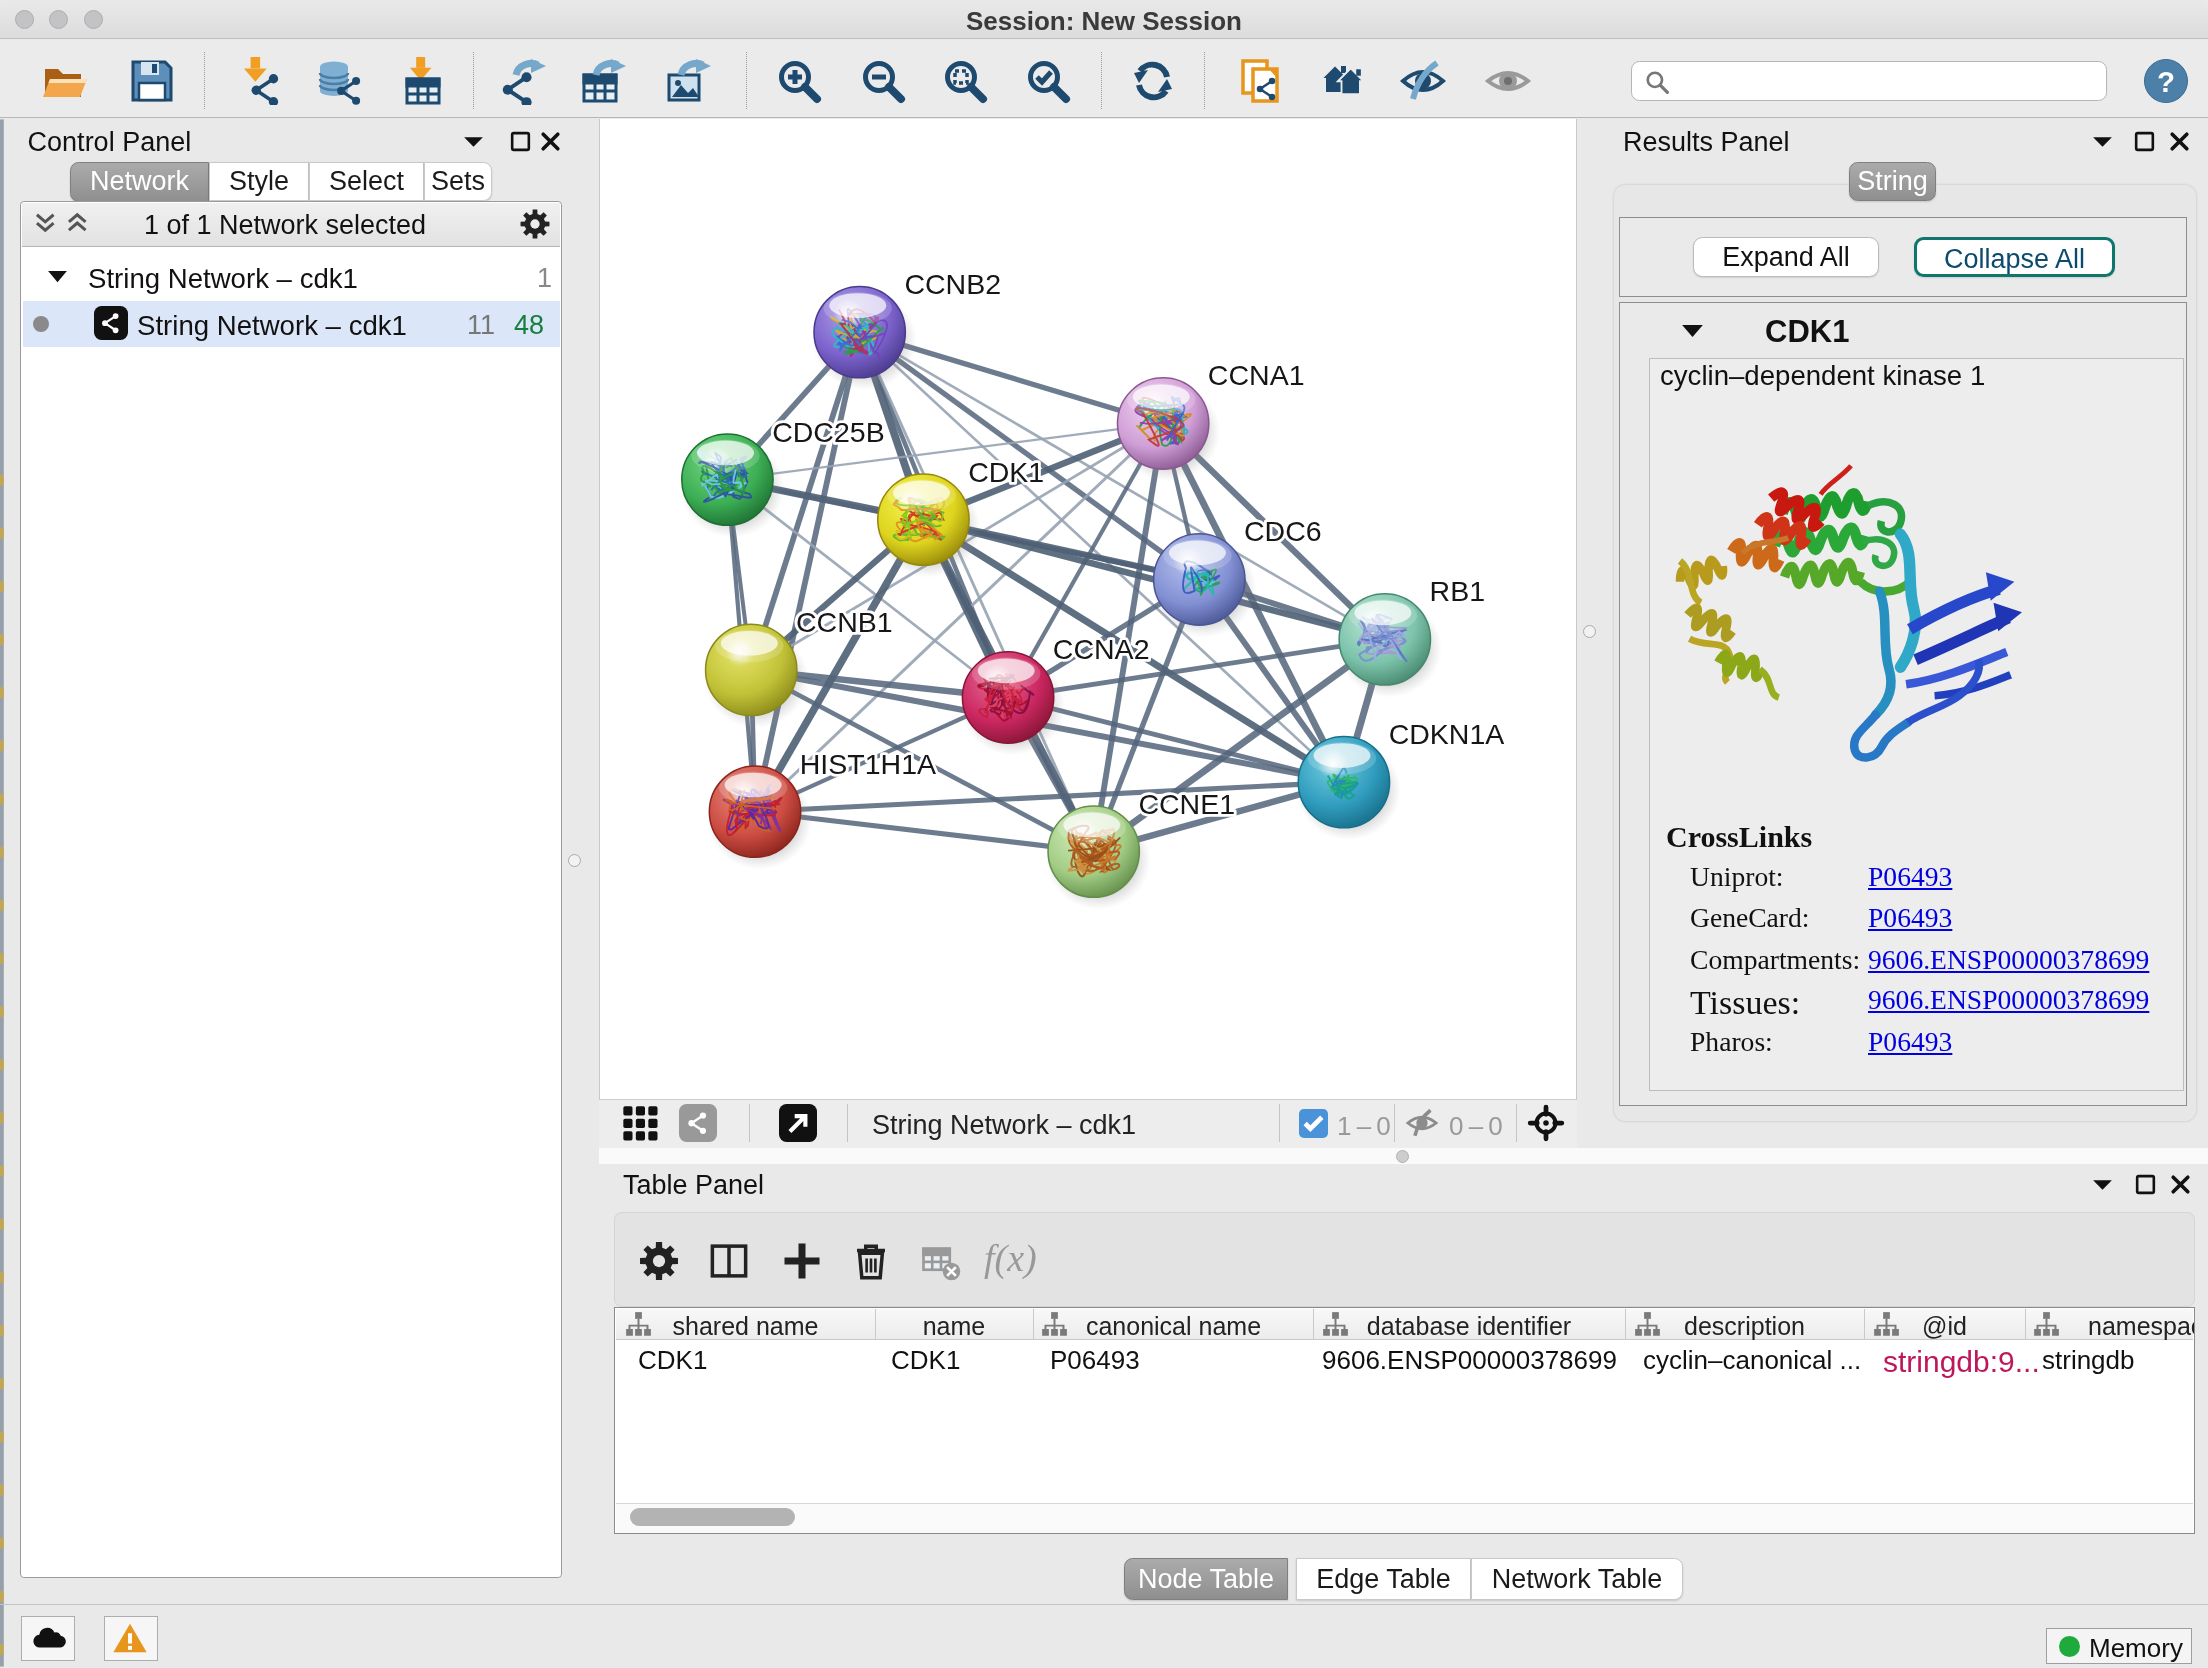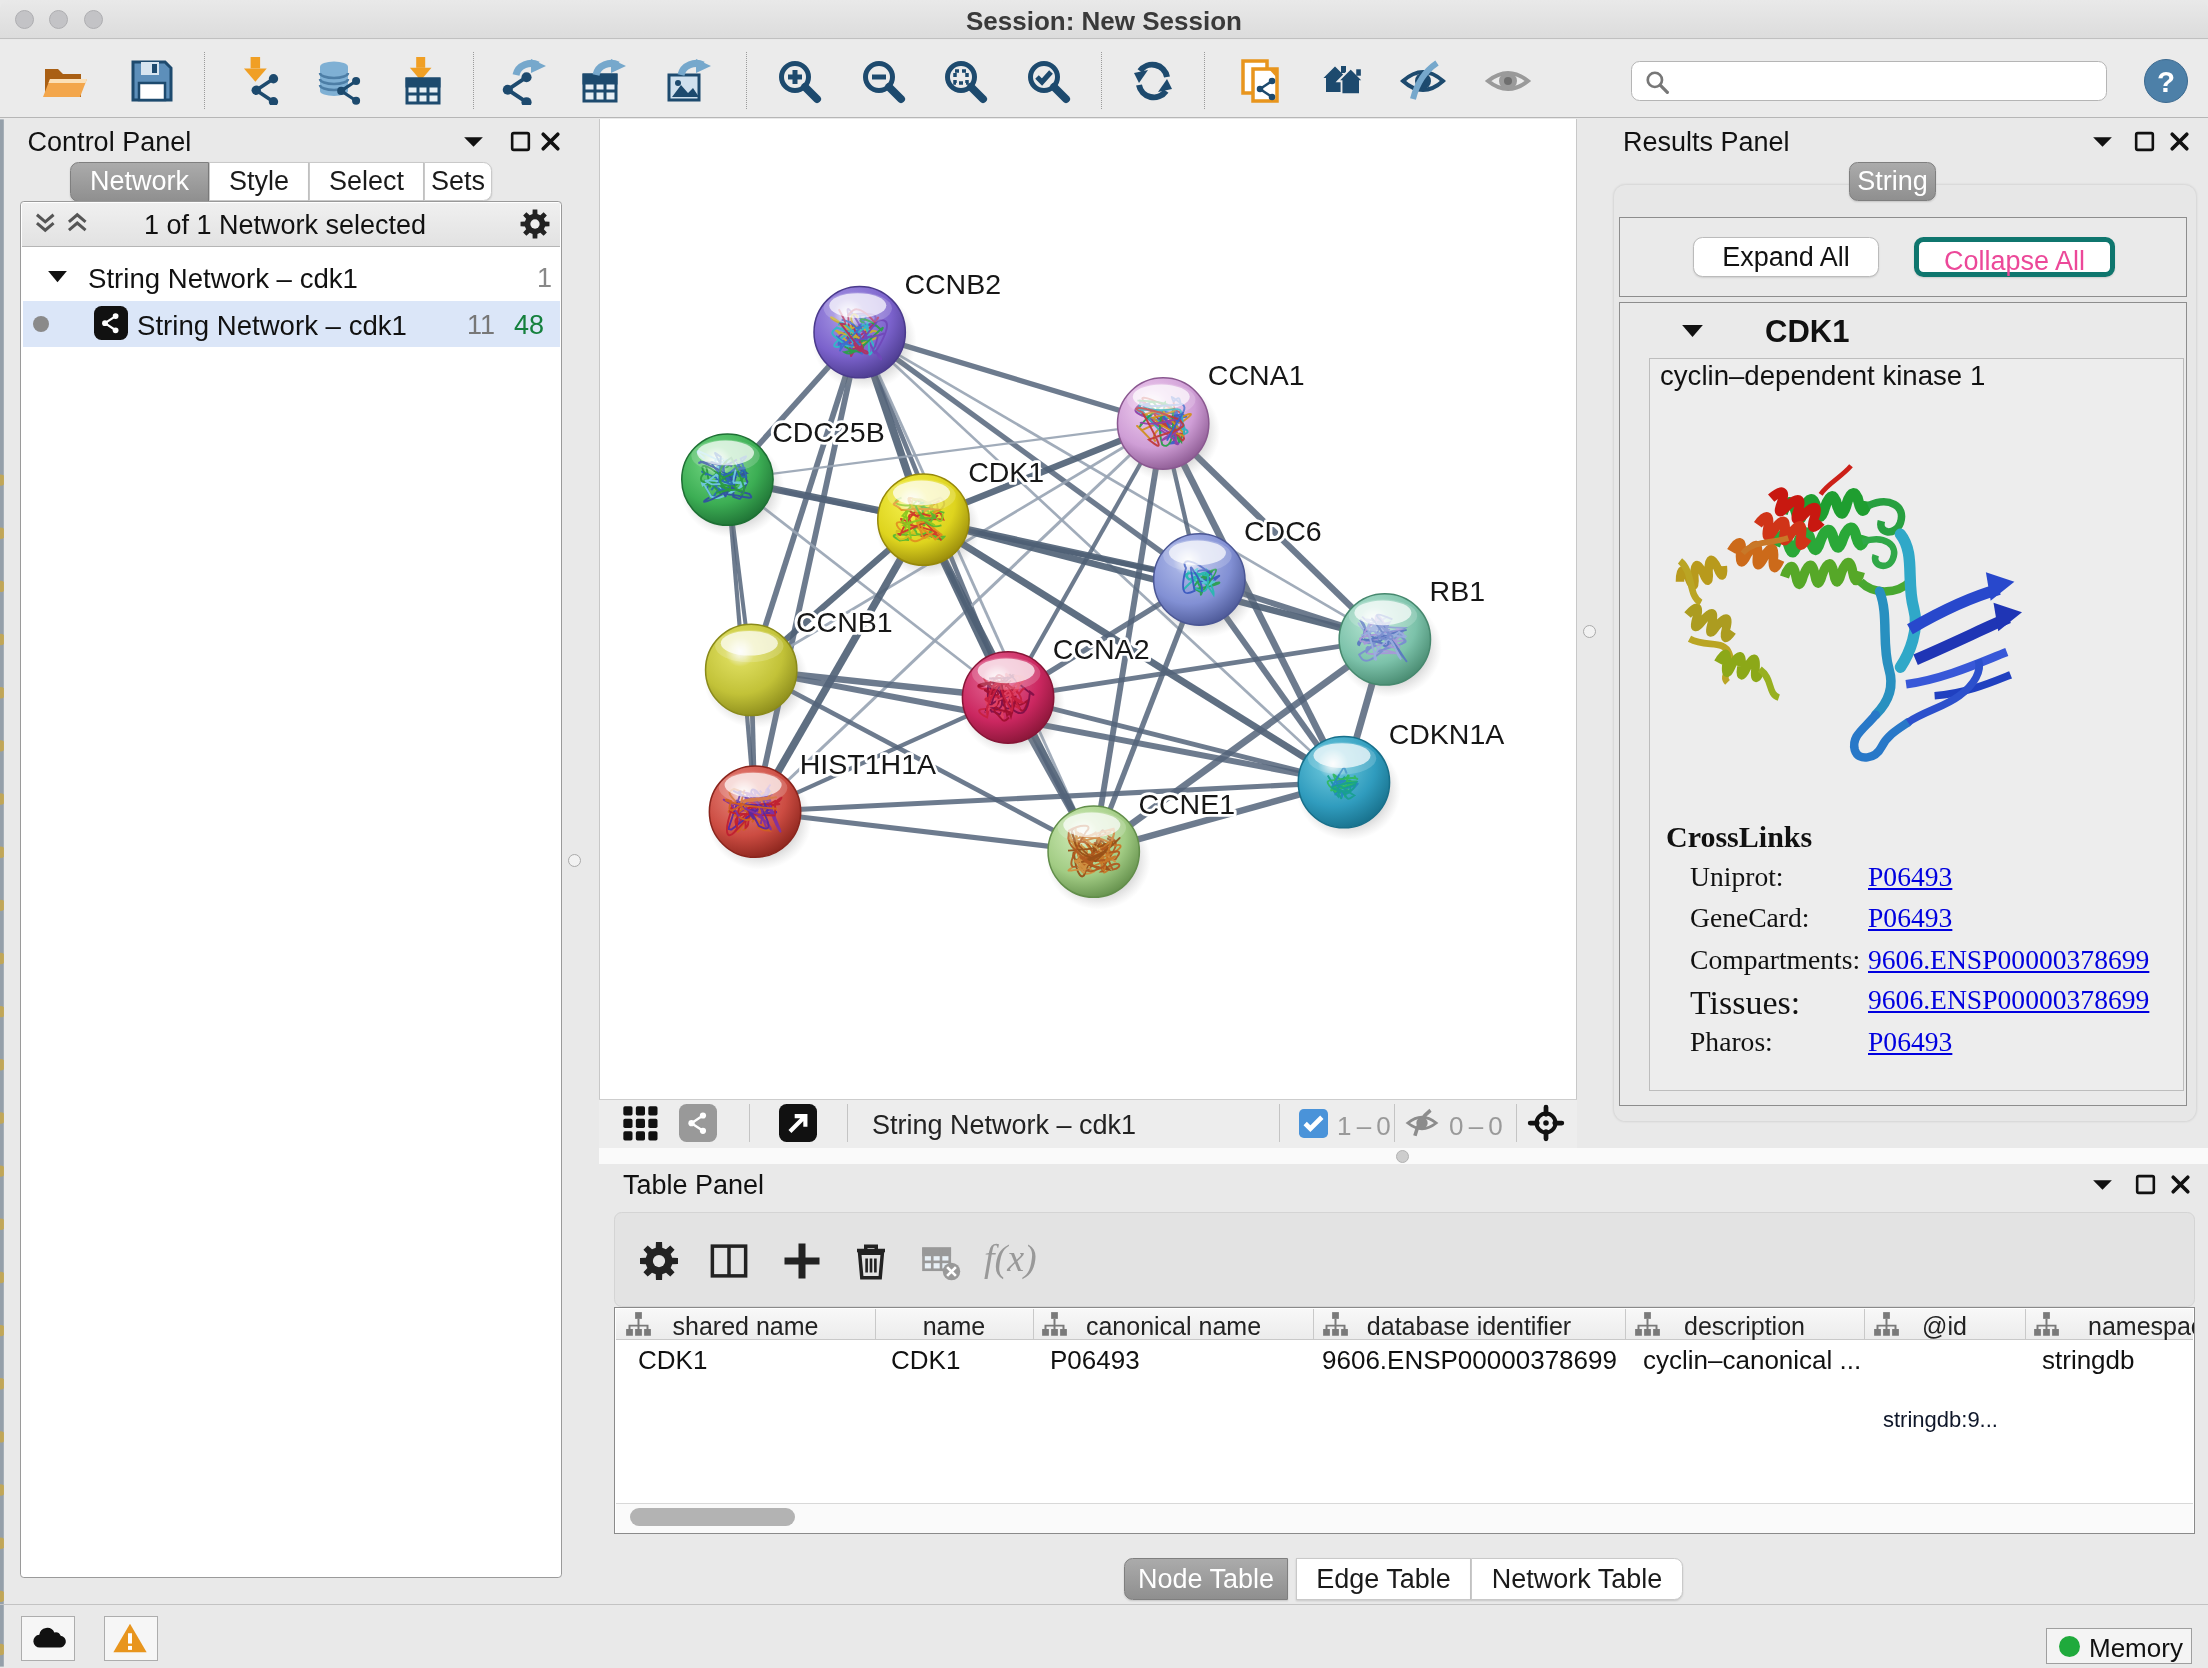--- a/index.html
+++ b/index.html
@@ -658,21 +658,21 @@
 <svg style="position:absolute;left:2132px;top:129px" width="25" height="25" viewBox="0 0 48 48">
     <rect x="8" y="8" width="32" height="32" fill="none" stroke="#111" stroke-width="5" rx="3"></rect>
   </svg>
 <svg style="position:absolute;left:2167px;top:129px" width="25" height="25" viewBox="0 0 48 48">
     <path d="M10,10 L38,38 M38,10 L10,38" stroke="#111" stroke-width="7" stroke-linecap="round"></path>
   </svg>
 <div class="abs" style="left:1614px;top:185px;width:582px;height:936px;background:#e7e7e7;border-radius:11.4px;box-shadow:0 0 2.9px rgba(0,0,0,0.18)"></div>
 <div class="abs" style="left:1849px;top:162px;width:87px;height:39px;background:linear-gradient(#ababab,#8f8f8f);color:#fff;border:1px solid #7f7f7f;border-radius:8.6px 8.6px 8.6px 8.6px;font-size:27px;text-align:center;line-height:37px;box-shadow:0 1px 1.9px rgba(0,0,0,0.15)">String</div>
 <div class="abs" style="left:1619px;top:217px;width:568px;height:80px;border:1.9px solid #8d8d8d;background:#eaeaea"></div>
 <div class="abs" style="left:1693px;top:237px;width:186px;height:40px;background:#fff;border:1px solid #bbb;border-radius:9.5px;font-size:27px;color:#111;text-align:center;line-height:38px;box-shadow:0 1px 1.9px rgba(0,0,0,0.12)">Expand All</div>
-<div class="abs" style="left:1914px;top:237px;width:201px;height:40px;background:#fff;border:5px solid #0f766e;border-radius:9.5px;font-size:27px;color:#ec4899;text-align:center;line-height:38px;box-shadow:0 1px 1.9px rgba(0,0,0,0.12)">Collapse All</div>
+<div class="abs" style="left:1914px;top:237px;width:201px;height:40px;background:#fff;border:3px solid #0f766e;border-radius:9.5px;font-size:27px;color:#0c4a6e;text-align:center;line-height:38px;box-shadow:0 1px 1.9px rgba(0,0,0,0.12)">Collapse All</div>
 <div class="abs" style="left:1619px;top:302px;width:568px;height:804px;border:1.9px solid #8d8d8d;background:#eaeaea"></div>
 <svg class="abs" style="left:1680px;top:323px" width="25" height="16" viewBox="0 0 26 17">
     <path d="M2,2 L24,2 L13,15 Z" fill="#111"></path>
   </svg>
 <div class="t" style="left:1765px;top:314px;font-size:31px;font-weight:bold;color:#111">CDK1</div>
 <div class="abs" style="left:1649px;top:358px;width:535px;height:733px;background:#ededed;border:1px solid #bdbdbd"></div>
 <div class="t" style="left:1660px;top:360px;font-size:27.6px;color:#111">cyclin–dependent kinase 1</div>
 <svg class="abs" style="left:1661px;top:439px" width="380" height="333" viewBox="0 0 400 350">
     <path d="M20,150 C25,136 29,136 30,150 C30,162 33,162 36,150 C41,136 45,136 46,150 C46,162 49,162 52,150 C57,136 61,136 62,150 C62,162 65,162 68,150" stroke="#b89a1c" stroke-width="9" fill="none" transform="rotate(-20 20 150)"></path>
     <path d="M28,185 C33,171 37,171 38,185 C39,197 41,197 45,185 C50,171 54,171 55,185 C56,197 58,197 61,185 C66,171 70,171 71,185 C72,197 75,197 78,185" stroke="#ac9c20" stroke-width="9" fill="none" transform="rotate(20 28 185)"></path>
@@ -818,21 +818,21 @@
       <rect x="34" y="32" width="12" height="12"></rect>
       <path d="M24,14 v18 M8,32 v-6 h32 v6" stroke="#7a7a7a" stroke-width="3.5" fill="none"></path>
     </g>
   </svg>
 <div class="t" style="left:2088px;top:1312px;width:106px;overflow:hidden;font-size:25px;color:#222">namespace</div>
 <div class="t" style="left:638px;top:1345px;font-size:26px;color:#111">CDK1</div>
 <div class="t" style="left:891px;top:1345px;font-size:26px;color:#111">CDK1</div>
 <div class="t" style="left:1050px;top:1345px;font-size:26px;color:#111">P06493</div>
 <div class="t" style="left:1322px;top:1345px;font-size:26px;color:#111">9606.ENSP00000378699</div>
 <div class="t" style="left:1643px;top:1345px;font-size:26px;color:#111">cyclin–canonical ...</div>
-<div class="t" style="left:1883px;top:1407px;font-size:22px;color:#0f172a">stringdb:9...</div>
+<div class="t" style="left:1883px;top:1345px;font-size:30px;color:#be185d">stringdb:9...</div>
 <div class="t" style="left:2042px;top:1345px;font-size:26px;color:#111">stringdb</div>
 <div class="abs" style="left:616px;top:1503px;width:1577px;height:29.5px;background:#fafafa;border-top:1px solid #d8d8d8"></div>
 <div class="abs" style="left:630px;top:1508px;width:165px;height:18px;background:#b3b3b3;border-radius:9.5px"></div>
 <div class="abs" style="left:1124px;top:1558px;width:164px;height:42px;background:linear-gradient(#ababab,#8f8f8f);color:#fff;border:1px solid #7f7f7f;border-radius:8.6px 0 0 8.6px;font-size:27px;text-align:center;line-height:40px;box-shadow:0 1px 1.9px rgba(0,0,0,0.15)">Node Table</div>
 <div class="abs" style="left:1296px;top:1558px;width:175px;height:42px;background:#fff;color:#1a1a1a;border:1px solid #c9c9c9;border-radius:0 0 0 0;font-size:27px;text-align:center;line-height:40px;box-shadow:0 1px 1.9px rgba(0,0,0,0.15)">Edge Table</div>
 <div class="abs" style="left:1471px;top:1558px;width:212px;height:42px;background:#fff;color:#1a1a1a;border:1px solid #c9c9c9;border-radius:0 8.6px 8.6px 0;font-size:27px;text-align:center;line-height:40px;box-shadow:0 1px 1.9px rgba(0,0,0,0.15)">Network Table</div>
 <div class="abs" style="left:0;top:1604px;width:2208px;height:0;border-top:1.9px solid #c3c3c3"></div>
 <div class="abs" style="left:21px;top:1616px;width:54px;height:45px;background:#f6f6f6;border:1.9px solid #adadad"></div>
 <div class="abs" style="left:104px;top:1616px;width:54px;height:45px;background:#f6f6f6;border:1.9px solid #adadad"></div>
 <svg style="position:absolute;left:28.5px;top:1619px" width="38" height="38" viewBox="0 0 48 48">

